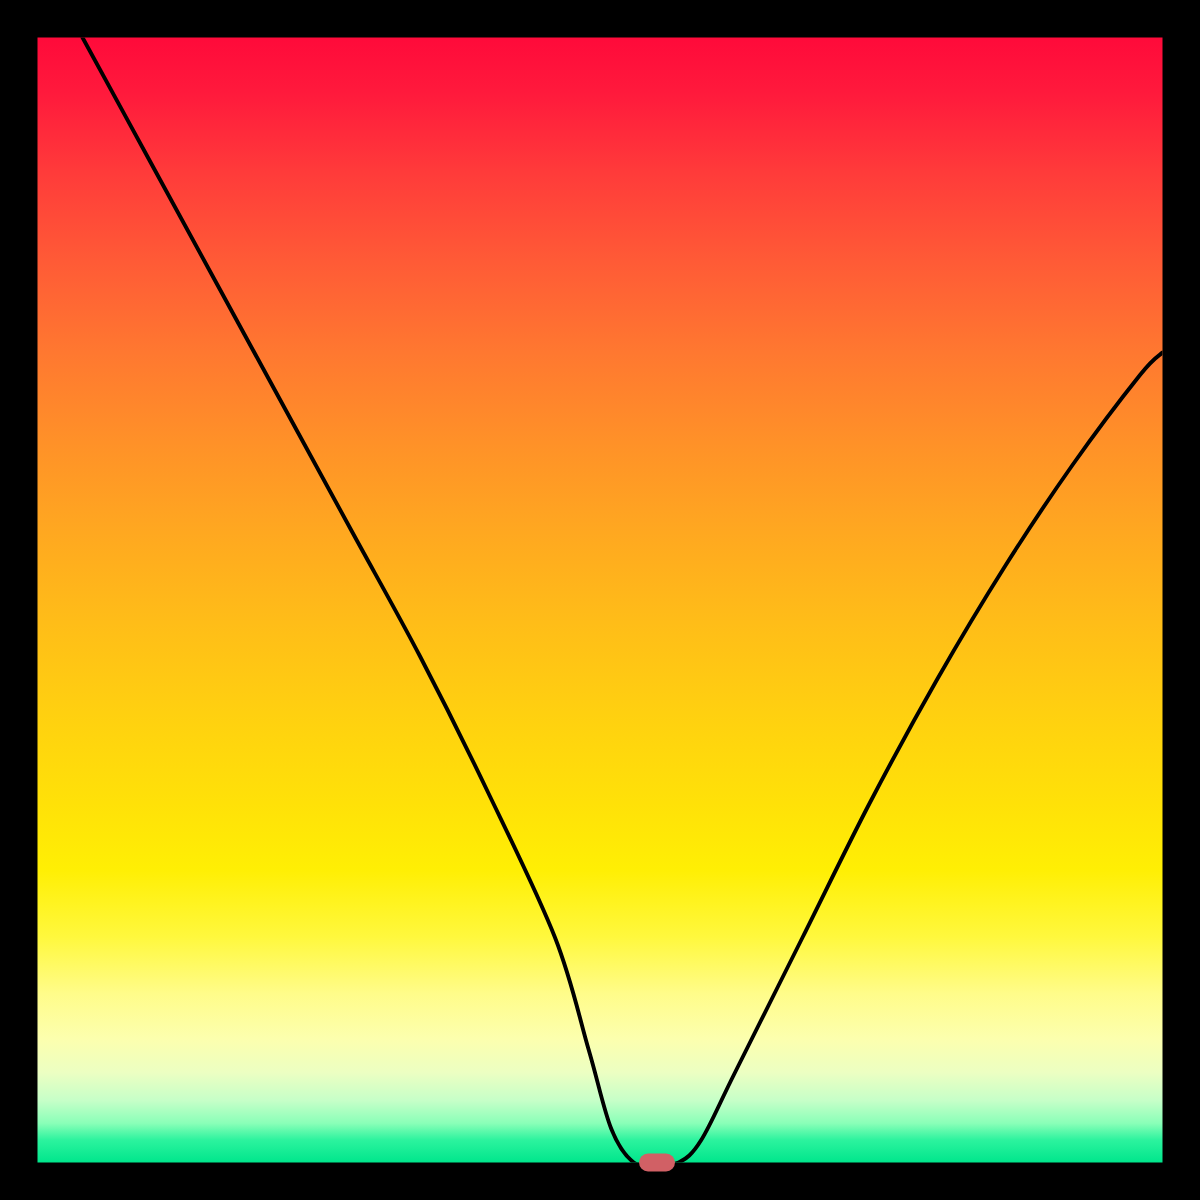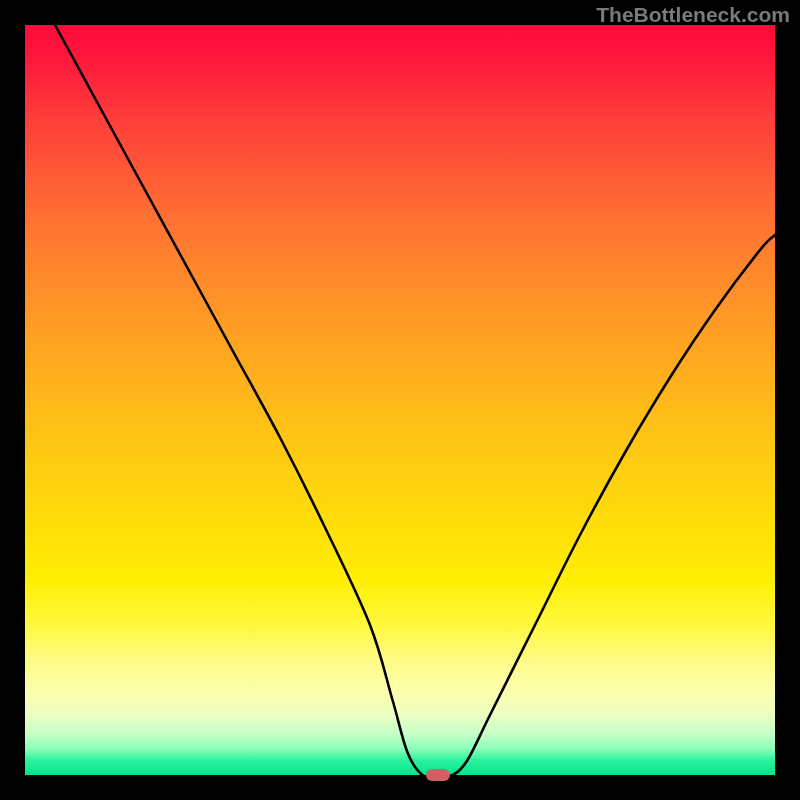--- a/index.html
+++ b/index.html
@@ -65,20 +65,19 @@
     font-size: 21px;
     font-weight: bold;
     color: #7a7a7a;
     letter-spacing: 0px;
   }
 </style>
 </head>
 <body>
 
 <div class="chart-container">
-  <span class="watermark">TheBottleneck.com</span>
   <div class="plot-area">
     <svg class="curve" viewBox="0 0 750 750" preserveAspectRatio="none">
       <path id="curve-path" fill="none" stroke="#000" stroke-width="2.6" stroke-linecap="round" stroke-linejoin="round" d="M 30 0 C 37.5 13.75, 60 55, 75 82.5 C 90 110, 105 137.5, 120 165 C 135 192.5, 150 219.99999999999994, 165 247.49999999999994 C 180 274.99999999999994, 195.00000000000003 302.49999999999994, 210.00000000000003 329.99999999999994 C 225.00000000000003 357.49999999999994, 240.00000000000003 383.75, 255.00000000000003 412.5 C 270 441.25, 285 471.25, 300 502.5 C 315 533.75, 333.75 571.25, 345 600 C 356.25 628.75, 361.25 653.75, 367.5 675 C 373.75 696.25, 377.5 715, 382.5 727.5 C 387.5 740, 392.5 746.25, 397.5 750 C 402.5 753.75, 407.50000000000006 750, 412.50000000000006 750 C 417.50000000000006 750, 422.49999999999994 752.5, 427.49999999999994 750 C 432.49999999999994 747.5, 436.25 745, 442.5 735 C 448.75 725, 453.75 712.5, 465 690 C 476.25 667.5, 495.00000000000006 630, 510.00000000000006 600 C 525 570, 540 538.75, 555 510 C 570 481.25, 585 453.75, 600 427.5 C 615 401.25, 630 376.25, 645 352.5 C 660 328.75, 675 306.25, 690 285 C 705 263.75, 725 237.5, 735 225 C 745 212.5, 747.5 212.5, 750 210"></path>
     </svg>
     <div class="marker" id="marker" style="left: 400.5px; top: 744px; width: 24px; height: 12px; background: rgb(209, 96, 101);"></div>
   </div>
 </div>
 
 </body></html>

